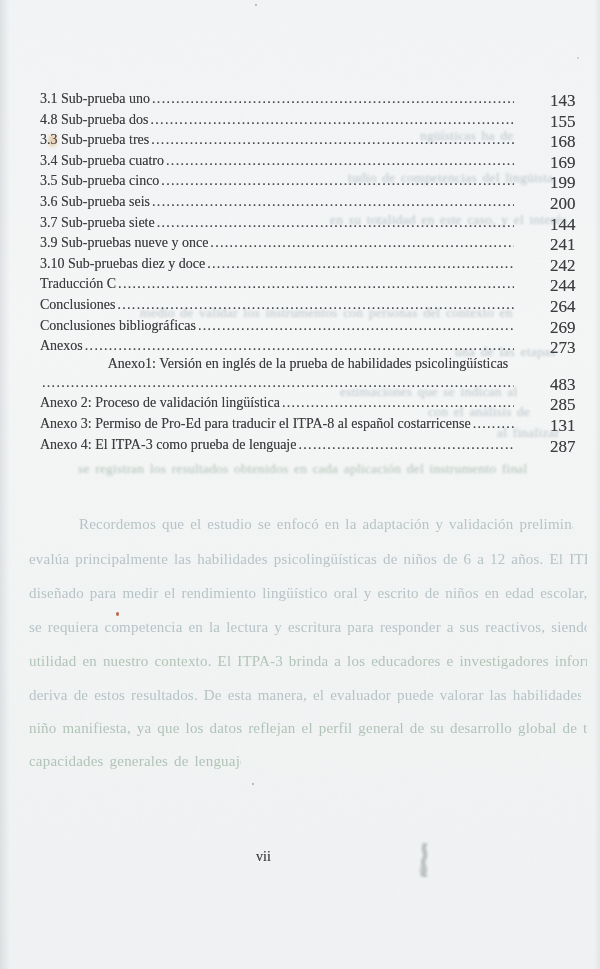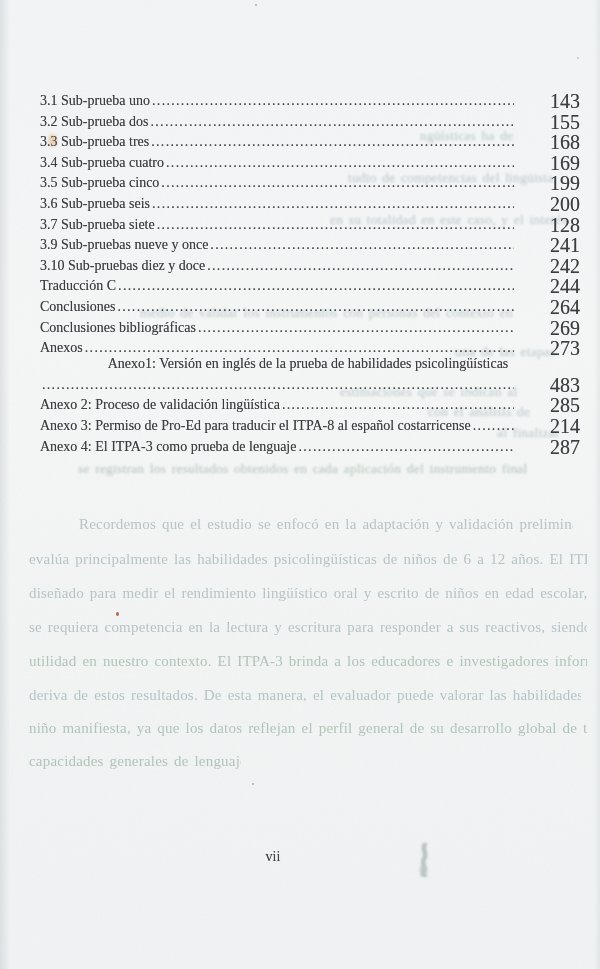--- a/index.html
+++ b/index.html
@@ -28,37 +28,37 @@
   }
   .toc-row{display:flex;align-items:baseline;height:20.6px;line-height:20.6px;}
   .toc-row.tight{height:16px;line-height:16px;justify-content:center;}
   .lbl{white-space:nowrap;flex:0 0 auto;}
   .leader{
     flex:1 1 0;min-width:0;overflow:hidden;white-space:nowrap;
     margin:0 36px 0 2px;color:#45474a;letter-spacing:1.3px;
   }
   .leader::after{content:"..........................................................................................................................";}
   .num{
-    flex:0 0 26px;width:26px;text-align:left;font-size:20px;
+    flex:0 0 26px;width:26px;text-align:left;font-size:17px;
     transform:translateY(2.5px);
   }
 
   
   .ghost{
     position:absolute;white-space:nowrap;overflow:hidden;height:17px;
     font-size:15px;color:rgba(122,146,152,.5);
     filter:blur(.7px);letter-spacing:.2px;word-spacing:2px;
     pointer-events:none;
   }
   .ghost.frag{font-size:13.5px;color:rgba(118,142,150,.46);filter:blur(1px);}
   .ghost.green{color:rgba(104,142,114,.48);}
 
   
   .page-num{
-    position:absolute;left:256px;top:849px;width:34px;text-align:center;
+    position:absolute;left:256px;top:849px;width:34px;
     font-size:14px;color:#3c3d40;text-shadow:0 0 .5px rgba(56,57,60,.5);
   }
   .ink-mark{position:absolute;left:413px;top:843px;filter:blur(1px);opacity:.75;}
   .speck-red{position:absolute;left:116px;top:612px;width:3px;height:4px;
     background:#b14a26;border-radius:50%;opacity:.85;}
   .stain-yellow{position:absolute;left:48px;top:134px;width:9px;height:13px;
     background:#c9862e;border-radius:50%;opacity:.3;filter:blur(1.5px);}
   .dust{position:absolute;width:2px;height:2px;border-radius:50%;background:#8a8d90;opacity:.7;}
   .dust.d1{left:255px;top:4px;}
   .dust.d2{left:252px;top:783px;}
@@ -94,21 +94,21 @@
     <div class="ghost green" style="left:29px;top:753px;width:212px">capacidades generales de lenguaje.</div>
 
     <div class="toc">
 
       <div class="toc-row">
         <span class="lbl">3.1 Sub-prueba uno</span>
         <span class="leader"></span>
         <span class="num">143</span>
       </div>
       <div class="toc-row">
-        <span class="lbl">3.2 Sub-prueba dos</span>
+        <span class="lbl">4.8 Sub-prueba dos</span>
         <span class="leader"></span>
         <span class="num">155</span>
       </div>
       <div class="toc-row">
         <span class="lbl">3.3 Sub-prueba tres</span>
         <span class="leader"></span>
         <span class="num">168</span>
       </div>
       <div class="toc-row">
         <span class="lbl">3.4 Sub-prueba cuatro</span>
@@ -121,21 +121,21 @@
         <span class="num">199</span>
       </div>
       <div class="toc-row">
         <span class="lbl">3.6 Sub-prueba seis</span>
         <span class="leader"></span>
         <span class="num">200</span>
       </div>
       <div class="toc-row">
         <span class="lbl">3.7 Sub-prueba siete</span>
         <span class="leader"></span>
-        <span class="num">128</span>
+        <span class="num">144</span>
       </div>
       <div class="toc-row">
         <span class="lbl">3.9 Sub-pruebas nueve y once</span>
         <span class="leader"></span>
         <span class="num">241</span>
       </div>
       <div class="toc-row">
         <span class="lbl">3.10 Sub-pruebas diez y doce</span>
         <span class="leader"></span>
         <span class="num">242</span>
@@ -170,21 +170,21 @@
       </div>
 
       <div class="toc-row">
         <span class="lbl">Anexo 2: Proceso de validación lingüística</span>
         <span class="leader"></span>
         <span class="num">285</span>
       </div>
       <div class="toc-row">
         <span class="lbl">Anexo 3: Permiso de Pro-Ed para traducir el ITPA-8 al español costarricense</span>
         <span class="leader"></span>
-        <span class="num">214</span>
+        <span class="num">131</span>
       </div>
       <div class="toc-row">
         <span class="lbl">Anexo 4: El ITPA-3 como prueba de lenguaje</span>
         <span class="leader"></span>
         <span class="num">287</span>
       </div>
     </div>
 
     <div class="stain-yellow"></div>
     <div class="speck-red"></div>

